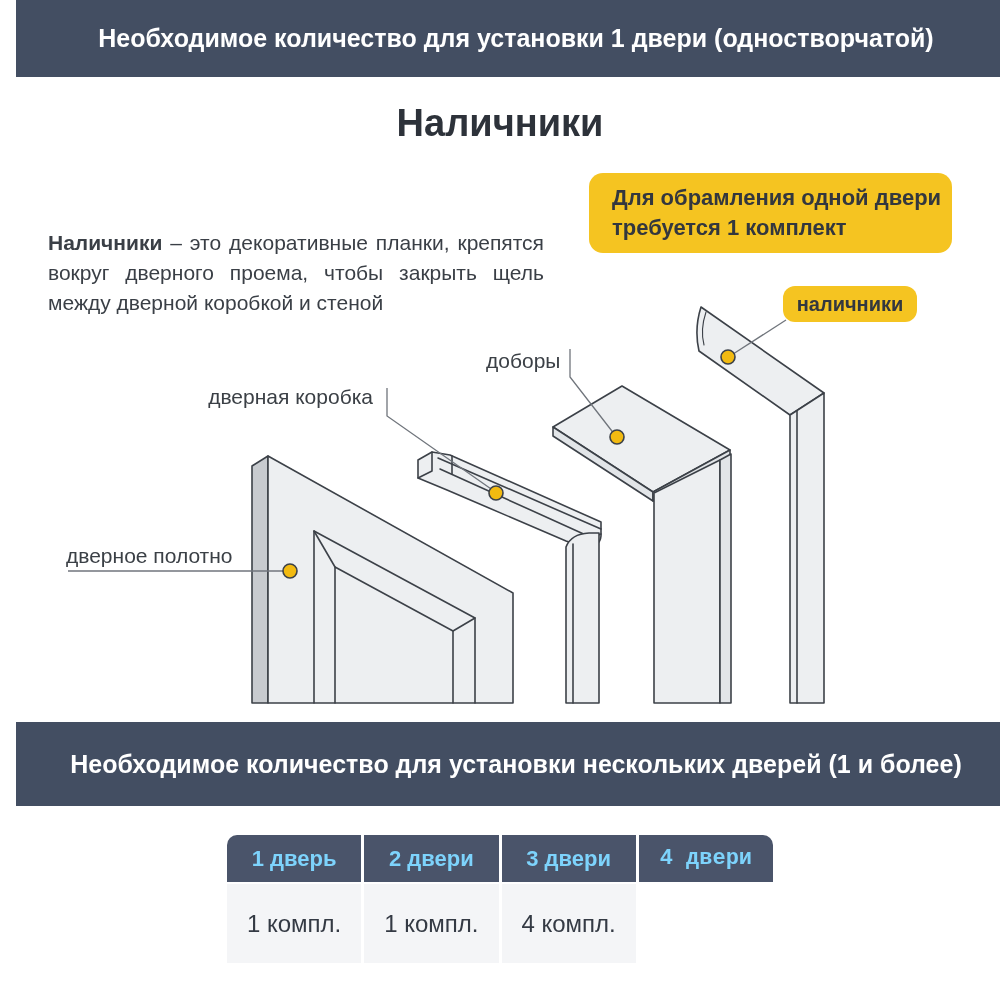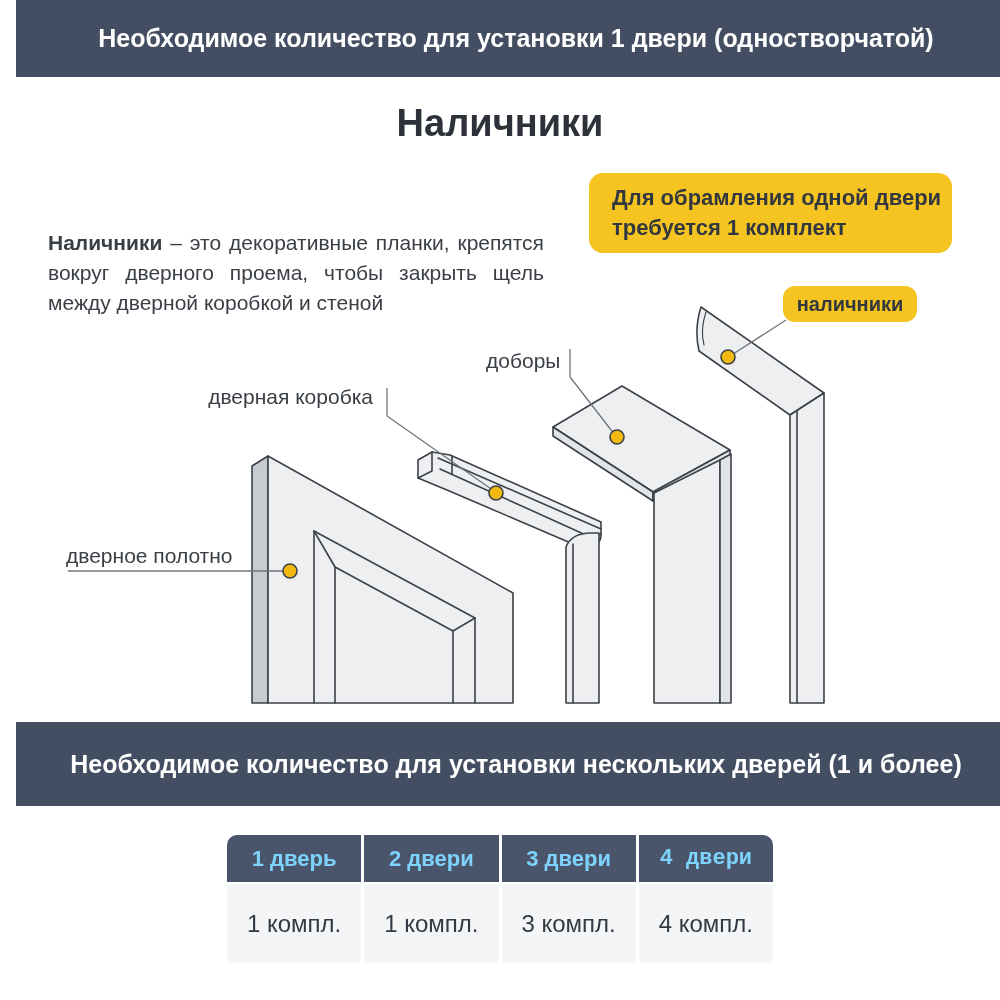--- a/index.html
+++ b/index.html
@@ -118,15 +118,14 @@
   <div>Необходимое количество для установки нескольких дверей (1 и более)</div>
 </div>
 
 <div class="qty-table">
   <div class="th first">1 дверь</div>
   <div class="th">2 двери</div>
   <div class="th">3 двери</div>
   <div class="th last">4 двери</div>
   <div class="td">1 компл.</div>
   <div class="td">1 компл.</div>
-  <div class="td">3 компл.</div>
   <div class="td">4 компл.</div>
 </div>
 
 </body></html>

